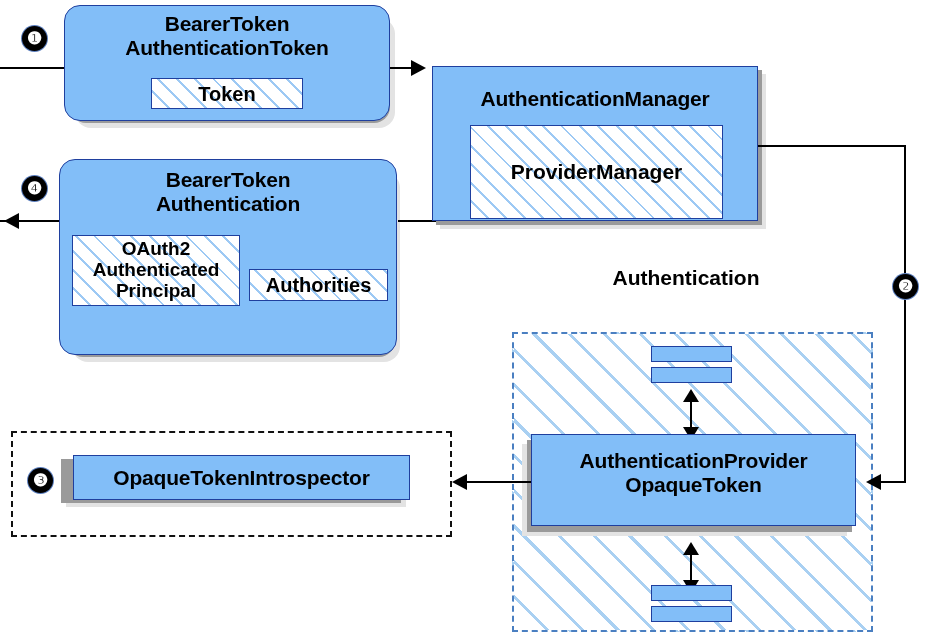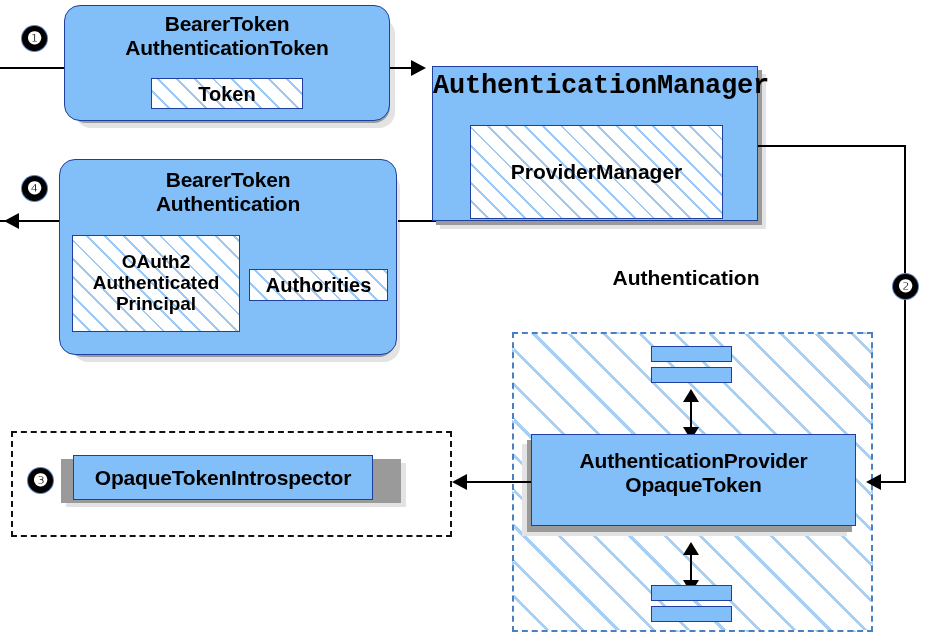--- a/index.html
+++ b/index.html
@@ -178,21 +178,21 @@
   <div class="hatch-box" style="left:151px; top:78px; width:152px; height:31px; font-size:20px;">
     <span>Token</span>
   </div>
 
   <div class="ln h" style="left:390px; top:67px; width:33px;"></div>
   <div class="arrow right" style="left:411px; top:60px;"></div>
 
   <div class="shadow-light" style="left:440px; top:74px; width:326px; height:155px;"></div>
   <div class="shadow-dark" style="left:436px; top:70px; width:326px; height:155px;"></div>
   <div class="node" style="left:432px; top:66px; width:326px; height:155px;">
-    <div class="node-title" style="font-size:27px; margin-top:4px;font-family:Liberation Mono, monospace;">
+    <div class="node-title" style="font-size:21px; margin-top:20px;">
       <span>AuthenticationManager</span>
     </div>
   </div>
   <div class="hatch-box" style="left:470px; top:125px; width:253px; height:94px; font-size:21px;">
     <span>ProviderManager</span>
   </div>
 
   <div class="ln h" style="left:758px; top:145px; width:148px;"></div>
   <div class="ln v" style="left:904px; top:145px; height:337px;"></div>
   <div class="ln h" style="left:880px; top:481px; width:26px;"></div>
@@ -205,21 +205,21 @@
   <div class="ln h" style="left:398px; top:220px; width:38px;"></div>
 
   <div class="shadow-light rounded" style="left:72px; top:172px; width:328px; height:190px;"></div>
   <div class="shadow-dark rounded" style="left:67px; top:167px; width:328px; height:190px;"></div>
   <div class="node rounded" style="left:59px; top:159px; width:338px; height:196px;">
     <div class="node-title" style="font-size:21px; margin-top:8px;">
       <div>BearerToken</div>
       <div>Authentication</div>
     </div>
   </div>
-  <div class="hatch-box" style="left:72px; top:235px; width:168px; height:97px; font-size:19px; flex-direction:column;justify-content:center;">
+  <div class="hatch-box" style="left:72px; top:235px; width:168px; height:71px; font-size:19px; flex-direction:column;justify-content:center;">
     <span>OAuth2</span>
     <span>Authenticated</span>
     <span>Principal</span>
   </div>
   <div class="hatch-box" style="left:249px; top:269px; width:139px; height:32px; font-size:20px;">
     <span>Authorities</span>
   </div>
 
   <div class="caption" style="left:566px; top:266px; width:240px; font-size:21px;">
     <div>Authentication</div>
@@ -251,19 +251,19 @@
   <div class="bar" style="left:651px; top:606px; width:81px; height:16px;"></div>
 
   <div class="ln h" style="left:466px; top:481px; width:66px;"></div>
   <div class="arrow left" style="left:452px; top:474px;"></div>
 
   <div class="dotted-box" style="left:11px; top:431px; width:441px; height:106px;"></div>
   <div class="bullet" style="left:28px; top:468px;">❸</div>
 
   <div class="shadow-light" style="left:66px; top:463px; width:340px; height:44px;"></div>
   <div class="shadow-dark" style="left:61px; top:459px; width:340px; height:44px;"></div>
-  <div class="node" style="left:73px; top:455px; width:300px; height:45px;">
+  <div class="node" style="left:73px; top:455px; width:337px; height:45px;">
     <div class="node-title" style="font-size:21px; margin-top:10px;">
       <span>OpaqueTokenIntrospector</span>
     </div>
   </div>
 
 </div>
 
 </body></html>

